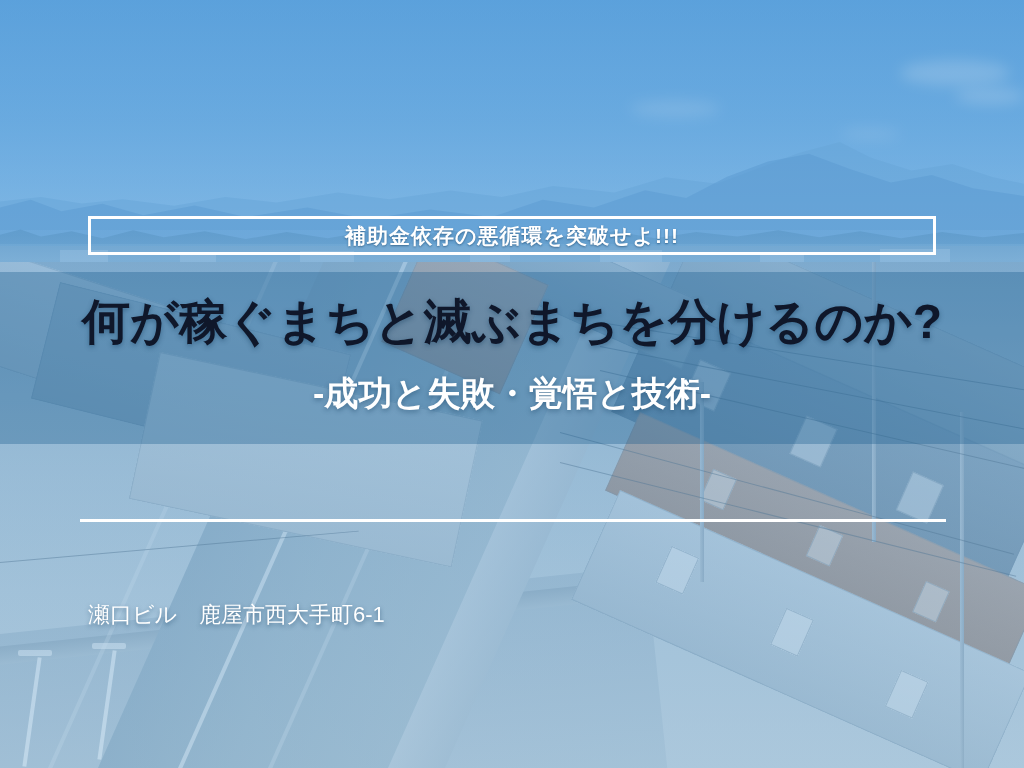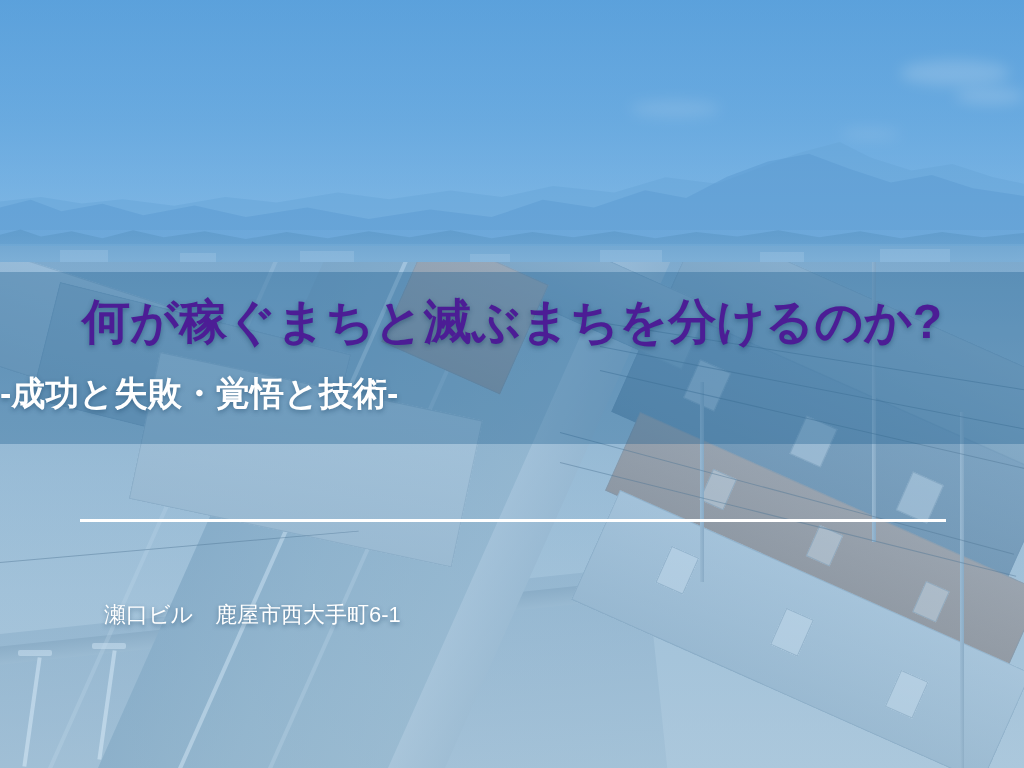--- a/index.html
+++ b/index.html
@@ -184,30 +184,31 @@
     font-weight: bold;
     letter-spacing: 1px;
     line-height:1;
     white-space: nowrap;
     text-shadow: 0 1px 2px rgba(20,60,95,.55);
   }
 
   .main-title {
     position:absolute; left:0; top:296px; width:1024px;
     text-align:center;
-    color:#4c1d95;
+    color:#0f172a;
     font-size: 48px;
     font-weight: bold;
     letter-spacing: 0px;
     line-height: 1.1;
     white-space:nowrap;
     text-shadow: 0 2px 5px rgba(18,58,92,.45);
   }
   .sub-title {
     position:absolute; left:0; top:375px; width:1024px;
+    text-align:center;
     color:#ffffff;
     font-size: 34px;
     font-weight: bold;
     line-height:1.1;
     white-space:nowrap;
     text-shadow: 0 2px 5px rgba(18,58,92,.45);
   }
 
   .tour-name {
     position:absolute; left:88px; top:462px;
@@ -232,21 +233,20 @@
     text-shadow: 0 2px 4px rgba(18,58,92,.5);
   }
   .venue {
     position:absolute; left:88px; top:603px;
     color:#ffffff;
     font-size: 22px;
     font-weight: normal;
     line-height:1.1;
     white-space:nowrap;
     text-shadow: 0 2px 4px rgba(18,58,92,.5);
-    margin-left: 16px;
   }
 </style>
 </head>
 <body>
 
 <div id="slide">
 
   <div class="bg-layer">
 
     <div class="sky"></div>
@@ -325,20 +325,23 @@
       <div class="wire" style="left:560px; top:170px; width:470px; transform:rotate(15deg);"></div>
       <div class="wire" style="left:560px; top:200px; width:470px; transform:rotate(14deg);"></div>
       <div class="wire" style="left:0px;   top:300px; width:360px; transform:rotate(-5deg);"></div>
     </div>
 
     <div class="tint"></div>
   </div>
 
   <div class="band"></div>
 
+  <div class="banner-box">
+    <span class="banner-text">補助金依存の悪循環を突破せよ!!!</span>
+  </div>
 
   <div class="main-title">何が稼ぐまちと滅ぶまちを分けるのか?</div>
 
   <div class="sub-title">-成功と失敗・覚悟と技術-</div>
 
 
   <div class="divider"></div>
 
 
   <div class="venue">瀬口ビル　鹿屋市西大手町6-1</div>

